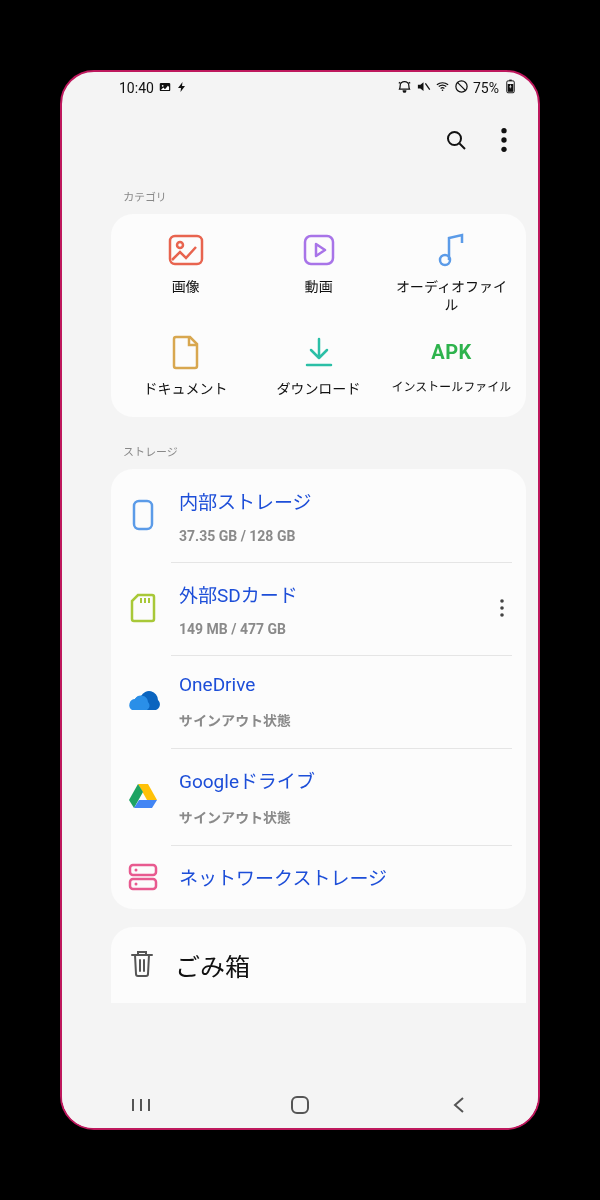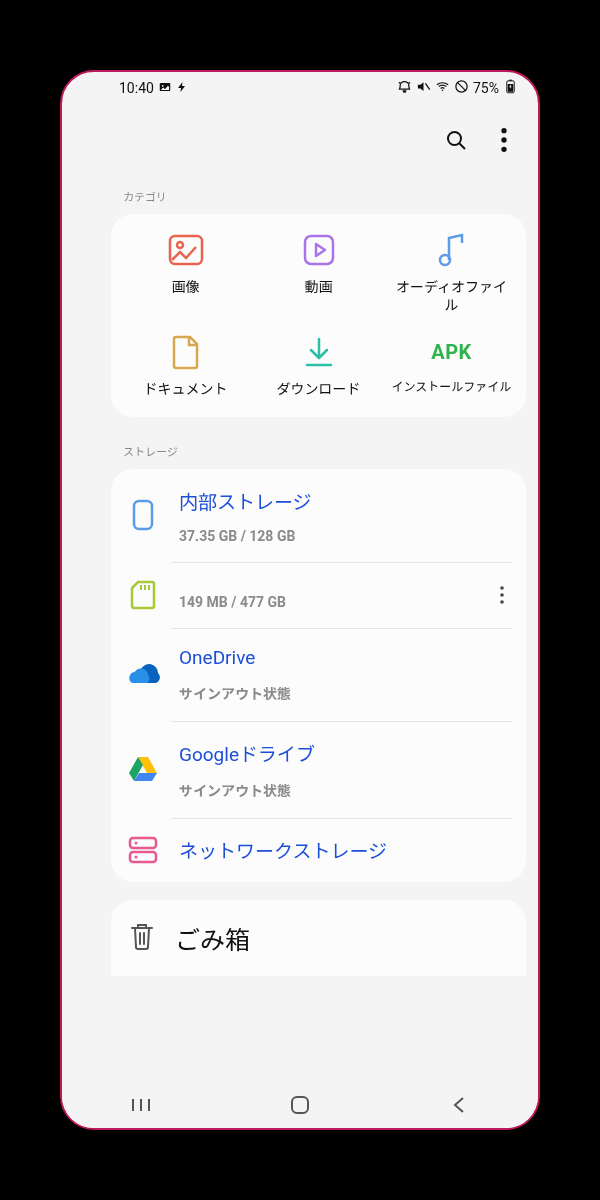--- a/index.html
+++ b/index.html
@@ -252,20 +252,21 @@
     <div class="storage-item">
       <div class="storage-icon">
         <svg width="26" height="30" viewBox="0 0 26 30">
             <path d="M8 2h14a2 2 0 012 2v22a2 2 0 01-2 2H4a2 2 0 01-2-2V8l6-6z" stroke="#a8c838" stroke-width="2.5" fill="none"></path>
             <line x1="11" y1="5" x2="11" y2="10" stroke="#a8c838" stroke-width="2"></line>
             <line x1="15" y1="5" x2="15" y2="10" stroke="#a8c838" stroke-width="2"></line>
             <line x1="19" y1="5" x2="19" y2="10" stroke="#a8c838" stroke-width="2"></line>
           </svg>
       </div>
       <div class="storage-text">
+        <div class="storage-title">外部SDカード</div>
         <div class="storage-sub">149 MB / 477 GB</div>
       </div>
       <div class="more-dots">
         <svg viewBox="0 0 4 18">
             <circle cx="2" cy="2" r="1.8" fill="#444"></circle>
             <circle cx="2" cy="9" r="1.8" fill="#444"></circle>
             <circle cx="2" cy="16" r="1.8" fill="#444"></circle>
           </svg>
       </div>
     </div>

